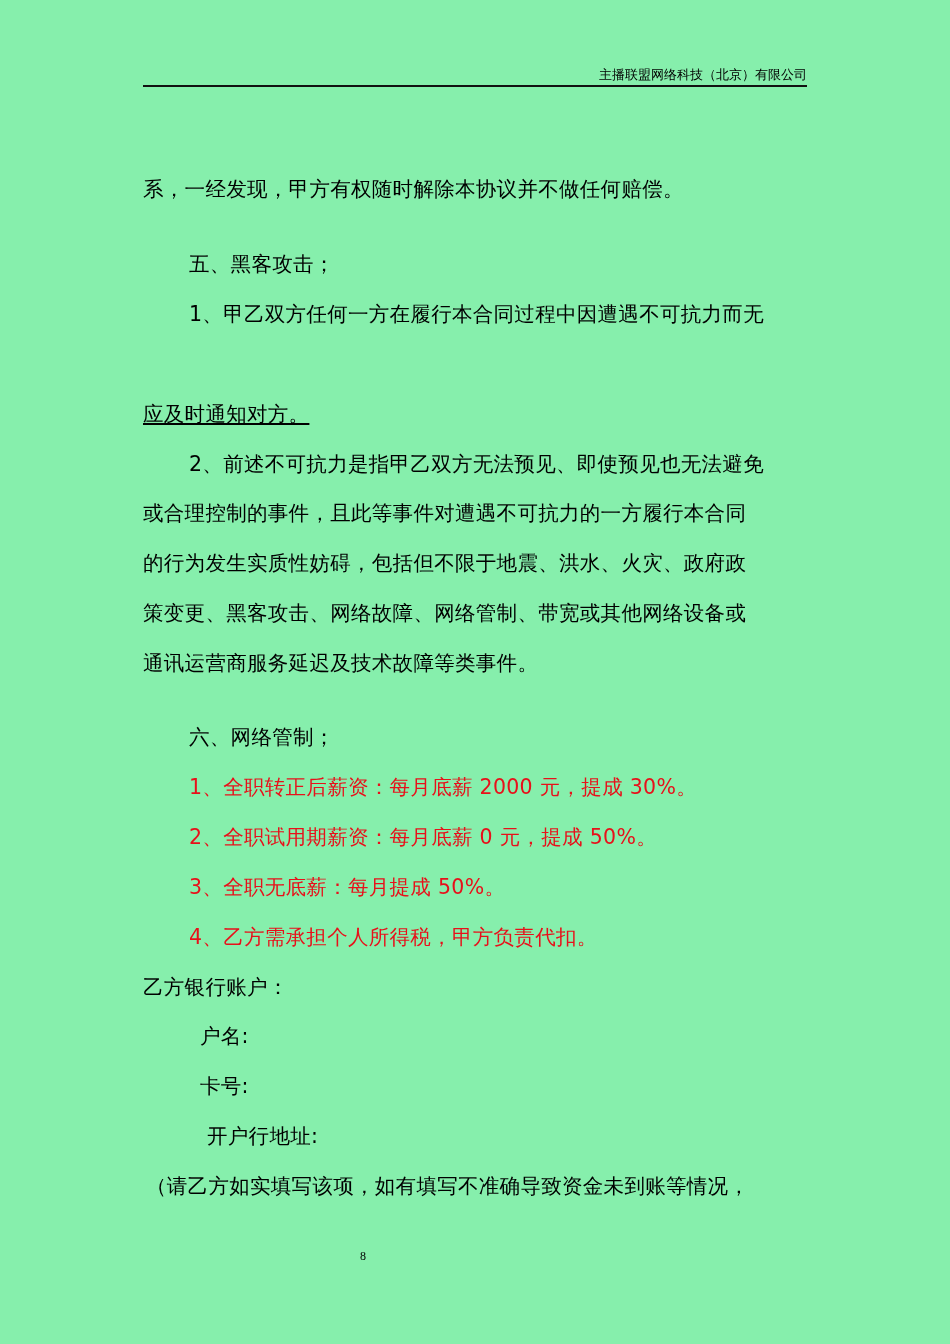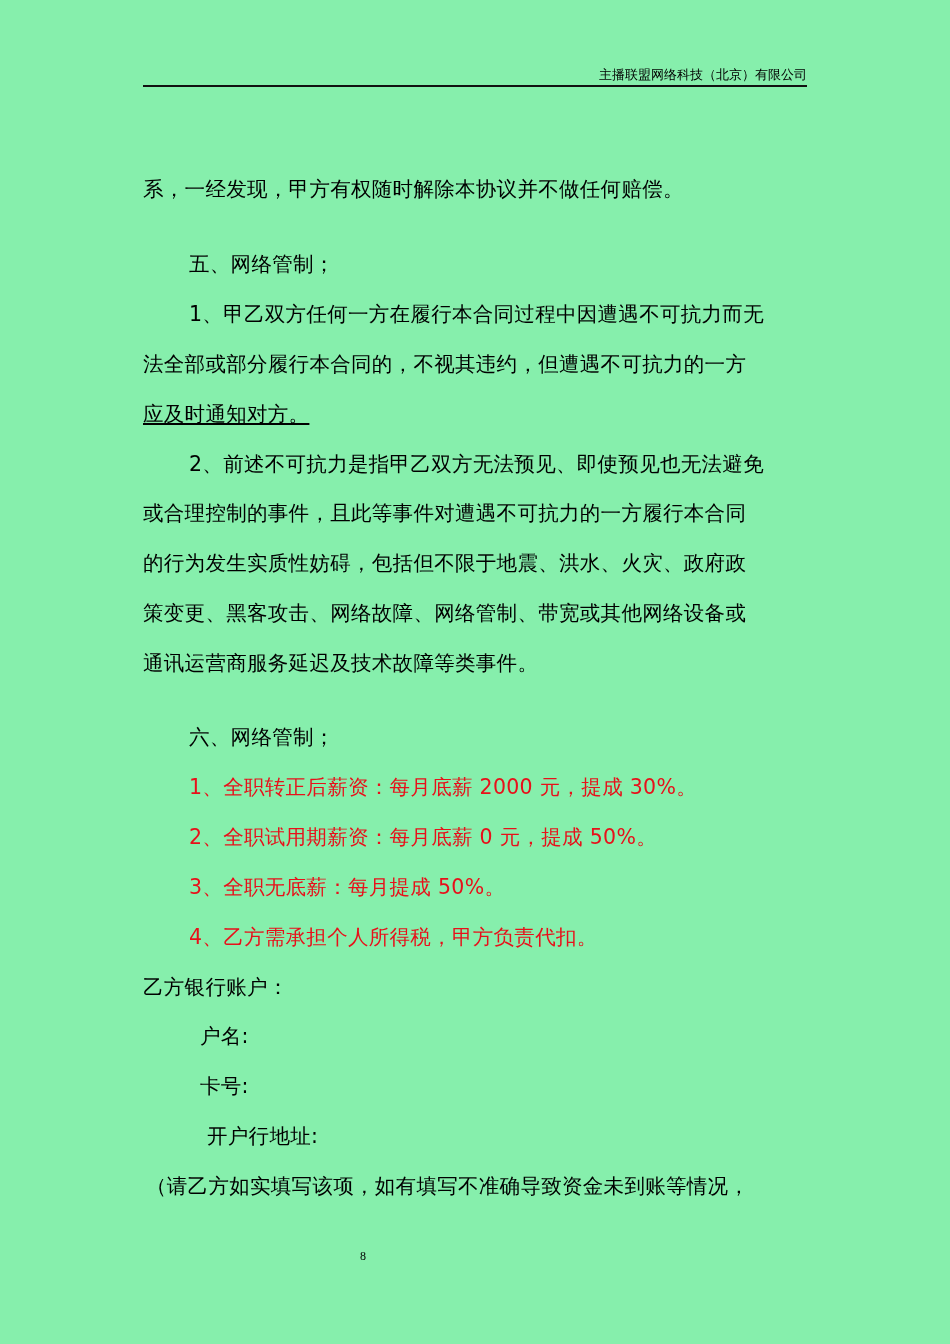--- a/index.html
+++ b/index.html
@@ -15,23 +15,22 @@
 </style>
 </head>
 <body>
 
 <div class="page">
   <div class="header-text">主播联盟网络科技（北京）有限公司</div>
   <div class="header-rule"></div>
 
   <div class="line" style="top:177px;">系，一经发现，甲方有权随时解除本协议并不做任何赔偿。</div>
 
-  <div class="line indent" style="top:252px;">五、网络管制；</div>
+  <div class="line indent" style="top:252px;">五、黑客攻击；</div>
   <div class="line indent" style="top:302px;text-align:right;">1、甲乙双方任何一方在履行本合同过程中因遭遇不可抗力而无</div>
-  <div class="line" style="top:352px;">法全部或部分履行本合同的，不视其违约，但遭遇不可抗力的一方</div>
   <div class="line" style="top:402px;text-decoration:underline;">应及时通知对方。</div>
 
   <div class="line indent" style="top:452px;">2、前述不可抗力是指甲乙双方无法预见、即使预见也无法避免</div>
   <div class="line" style="top:501px;">或合理控制的事件，且此等事件对遭遇不可抗力的一方履行本合同</div>
   <div class="line" style="top:601px;">策变更、黑客攻击、网络故障、网络管制、带宽或其他网络设备或</div>
   <div class="line" style="top:551px;">的行为发生实质性妨碍，包括但不限于地震、洪水、火灾、政府政</div>
   <div class="line" style="top:651px;">通讯运营商服务延迟及技术故障等类事件。</div>
 
   <div class="line indent" style="top:725px;">六、网络管制；</div>
   <div class="line indent red" style="top:775px;">1、全职转正后薪资：每月底薪 2000 元，提成 30%。</div>

